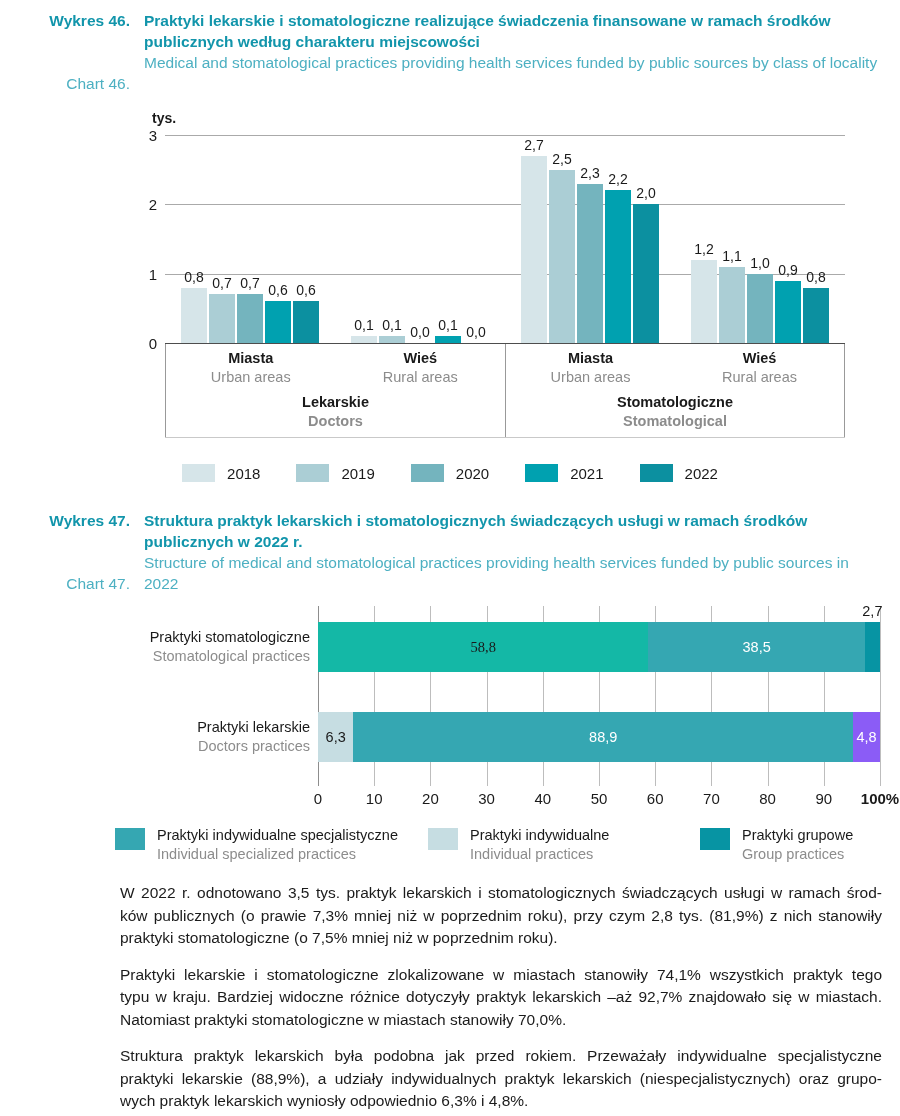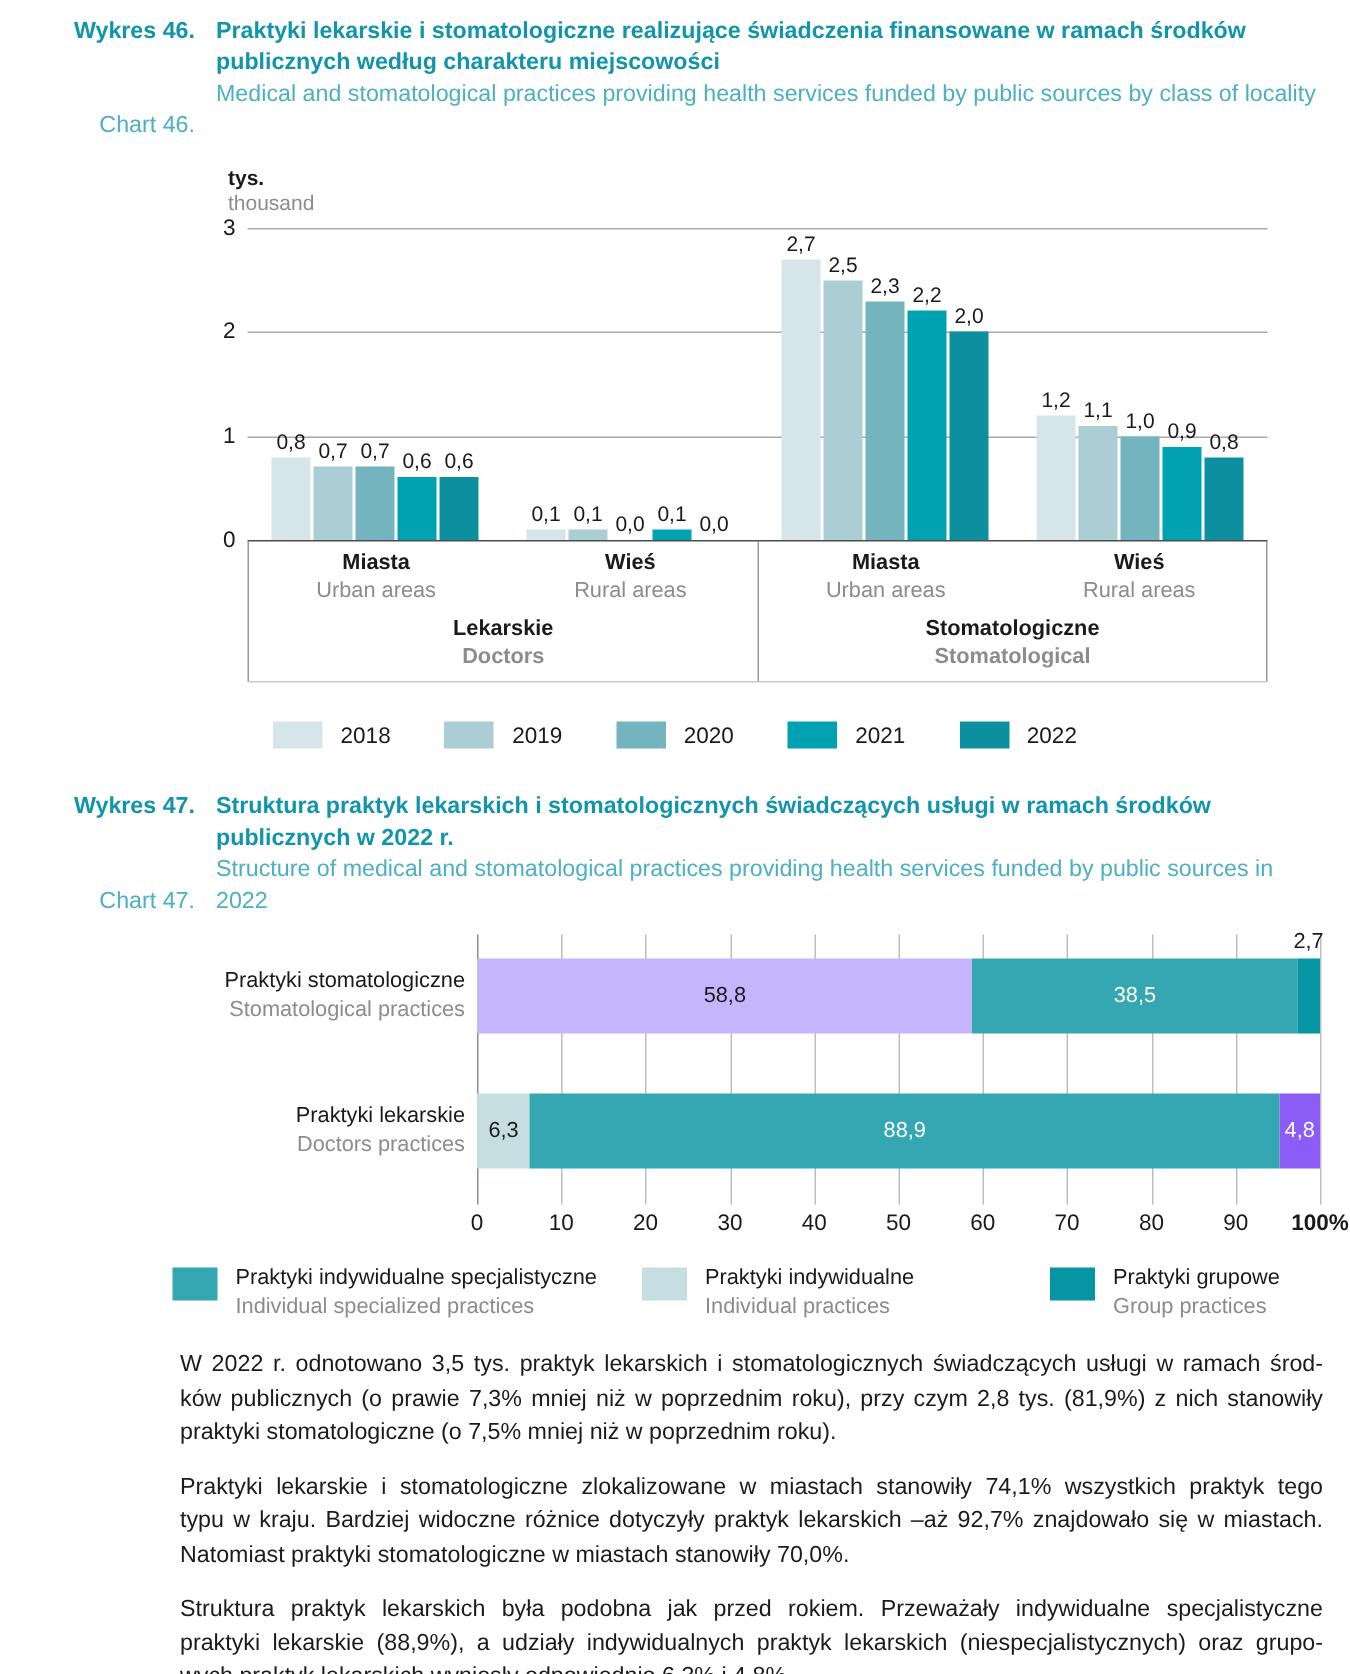--- a/index.html
+++ b/index.html
@@ -78,21 +78,20 @@
   </div>
   <div class="h-title">
     <div class="pl-teal">Praktyki lekarskie i stomatologiczne realizujące świadczenia finansowane w ramach środków publicznych według charakteru miejscowości</div>
     <div class="en-teal">Medical and stomatological practices providing health services funded by public sources by class of locality</div>
   </div>
 </div>
 
 <div>
   <div class="c46-unit">
     <div class="u-pl">tys.</div>
-    <div class="u-en">thousand</div>
   </div>
 
   <div class="c46-plot">
     <div class="c46-grid" style="top:0;"></div>
     <div class="c46-grid" style="top:69.3px;"></div>
     <div class="c46-grid" style="top:138.7px;"></div>
     <span class="c46-ytick" style="top:0;">3</span>
     <span class="c46-ytick" style="top:69.3px;">2</span>
     <span class="c46-ytick" style="top:138.7px;">1</span>
     <span class="c46-ytick" style="top:208px;">0</span>
@@ -261,21 +260,21 @@
           <div class="c47-grid" style="left: 20%;"></div>
           <div class="c47-grid" style="left: 30%;"></div>
           <div class="c47-grid" style="left: 40%;"></div>
           <div class="c47-grid" style="left: 50%;"></div>
           <div class="c47-grid" style="left: 60%;"></div>
           <div class="c47-grid" style="left: 70%;"></div>
           <div class="c47-grid" style="left: 80%;"></div>
           <div class="c47-grid" style="left: 90%;"></div>
           <div class="c47-grid" style="left: 100%;"></div>
           <div class="c47-bar" style="top: 16px;">
-            <div class="c47-seg" style="width: 58.8%; background: #c4b5fd;">
+            <div class="c47-seg" style="width: 58.8%; background: #14b8a6; font-family: Liberation Serif, serif;">
               <span class="c47-seglabel" style="color: rgb(26, 26, 26);">58,8</span>
             </div>
             <div class="c47-seg" style="width: 38.5%; background: rgb(53, 167, 178);">
               <span class="c47-seglabel" style="color: rgb(255, 255, 255);">38,5</span>
             </div>
             <div class="c47-seg" style="width: 2.7%; background: rgb(7, 148, 163);">
               <span class="c47-seglabel above" style="color: rgb(26, 26, 26);">2,7</span>
             </div>
           </div>
           <div class="c47-bar" style="top: 106px;">

